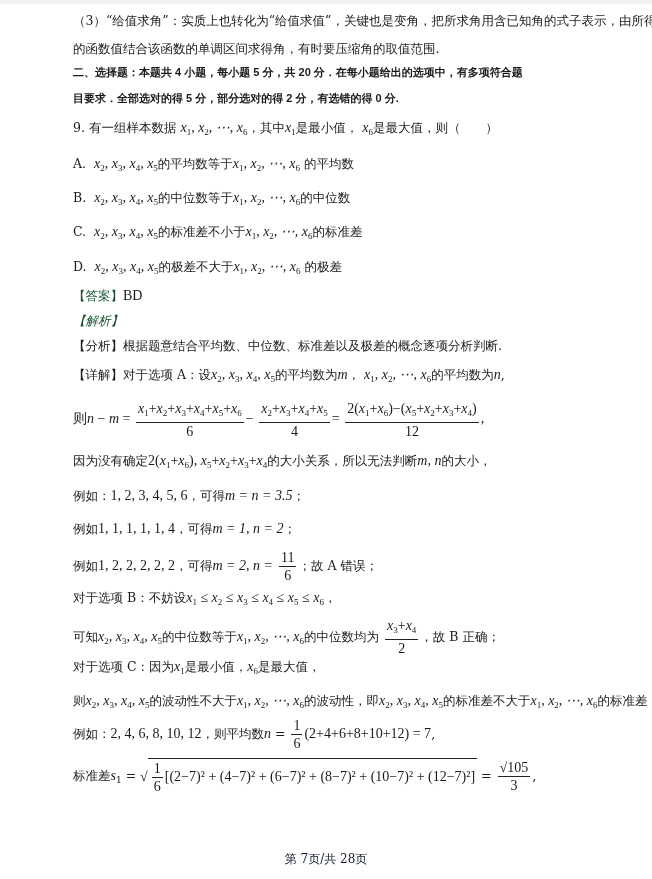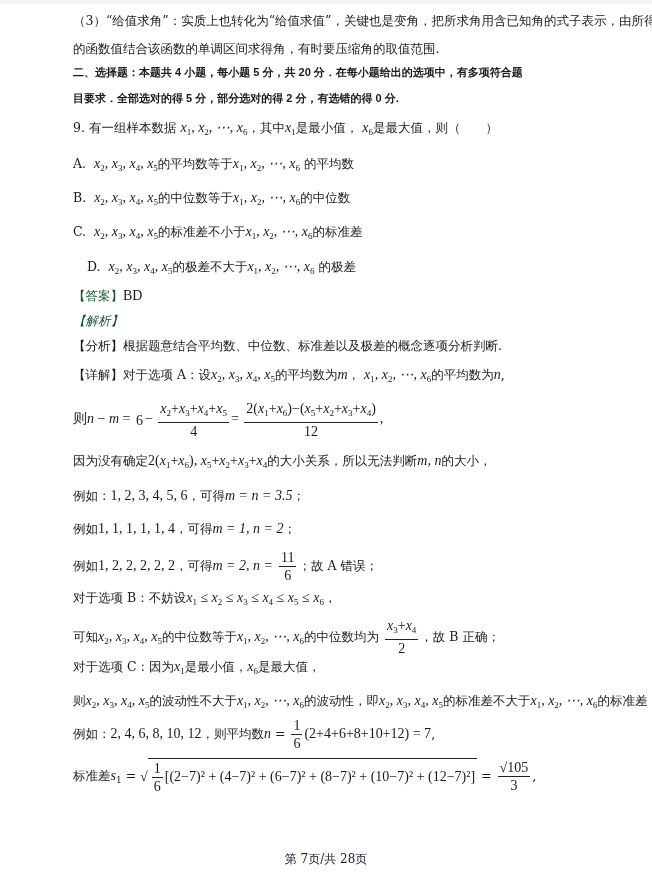--- a/index.html
+++ b/index.html
@@ -46,21 +46,21 @@
   <span>的平均数</span>
 </div>
 <div class="line" style="top:189px;">
   <span>B.</span>&nbsp;
   <span class="mi">x<sub>2</sub>, x<sub>3</sub>, x<sub>4</sub>, x<sub>5</sub></span><span>的中位数等于</span><span class="mi">x<sub>1</sub>, x<sub>2</sub>, ⋯, x<sub>6</sub></span><span>的中位数</span>
 </div>
 <div class="line" style="top:223px;">
   <span>C.</span>&nbsp;
   <span class="mi">x<sub>2</sub>, x<sub>3</sub>, x<sub>4</sub>, x<sub>5</sub></span><span>的标准差不小于</span><span class="mi">x<sub>1</sub>, x<sub>2</sub>, ⋯, x<sub>6</sub></span><span>的标准差</span>
 </div>
-<div class="line" style="top:258px;margin-left:14px;">
+<div class="line" style="top:258px;">
   <span>D.</span>&nbsp;
   <span class="mi">x<sub>2</sub>, x<sub>3</sub>, x<sub>4</sub>, x<sub>5</sub></span><span>的极差不大于</span><span class="mi">x<sub>1</sub>, x<sub>2</sub>, ⋯, x<sub>6</sub></span>
   <span>的极差</span>
 </div>
 
 <div class="line" style="top:287px;">
   <span class="blue">【答案】</span><span class="math">BD</span>
 </div>
 <div class="line" style="top:312px;font-style:italic;">
   <span class="blue">【解析】</span>
@@ -70,21 +70,21 @@
   <span>【分析】</span><span>根据题意结合平均数、中位数、标准差以及极差的概念逐项分析判断.</span>
 </div>
 
 <div class="line" style="top:366px;">
   <span>【详解】</span><span>对于选项 A：设</span><span class="mi">x<sub>2</sub>, x<sub>3</sub>, x<sub>4</sub>, x<sub>5</sub></span><span>的平均数为</span><span class="mi">m</span><span>，</span>
   <span class="mi">x<sub>1</sub>, x<sub>2</sub>, ⋯, x<sub>6</sub></span><span>的平均数为</span><span class="mi">n</span>,
 </div>
 
 <div class="line math" style="top:400px; line-height:36px;">
   <span>则</span><i>n</i> − <i>m</i> =
-  <span class="frac"><span class="den">6</span></span>−
+  <span class="frac"><span class="num"><i>x</i><sub>1</sub>+<i>x</i><sub>2</sub>+<i>x</i><sub>3</sub>+<i>x</i><sub>4</sub>+<i>x</i><sub>5</sub>+<i>x</i><sub>6</sub></span><span class="den">6</span></span>−
   <span class="frac"><span class="num"><i>x</i><sub>2</sub>+<i>x</i><sub>3</sub>+<i>x</i><sub>4</sub>+<i>x</i><sub>5</sub></span><span class="den">4</span></span>=
   <span class="frac"><span class="num">2(<i>x</i><sub>1</sub>+<i>x</i><sub>6</sub>)−(<i>x</i><sub>5</sub>+<i>x</i><sub>2</sub>+<i>x</i><sub>3</sub>+<i>x</i><sub>4</sub>)</span><span class="den">12</span></span>,
 </div>
 
 <div class="line" style="top:452px;">
   <span>因为没有确定</span><span class="math">2(<i>x</i><sub>1</sub>+<i>x</i><sub>6</sub>), <i>x</i><sub>5</sub>+<i>x</i><sub>2</sub>+<i>x</i><sub>3</sub>+<i>x</i><sub>4</sub></span><span>的大小关系，所以无法判断</span><span class="mi">m, n</span><span>的大小，</span>
 </div>
 
 <div class="line" style="top:487px;">
   <span>例如：</span><span class="math">1, 2, 3, 4, 5, 6</span><span>，可得</span><span class="mi">m = n = 3.5</span>；

